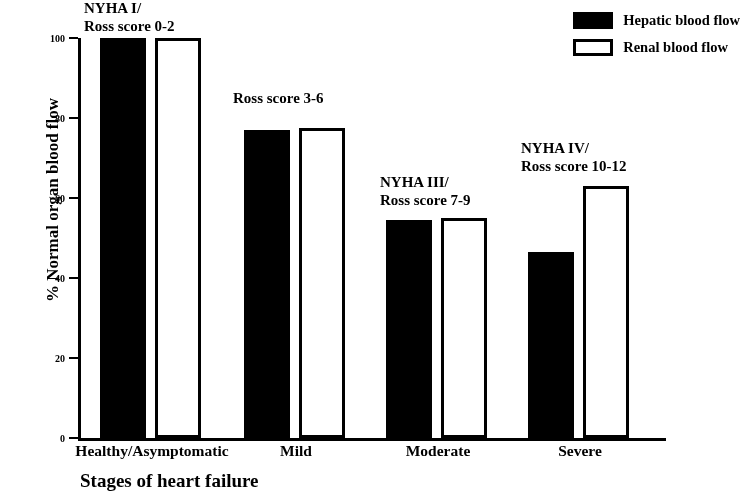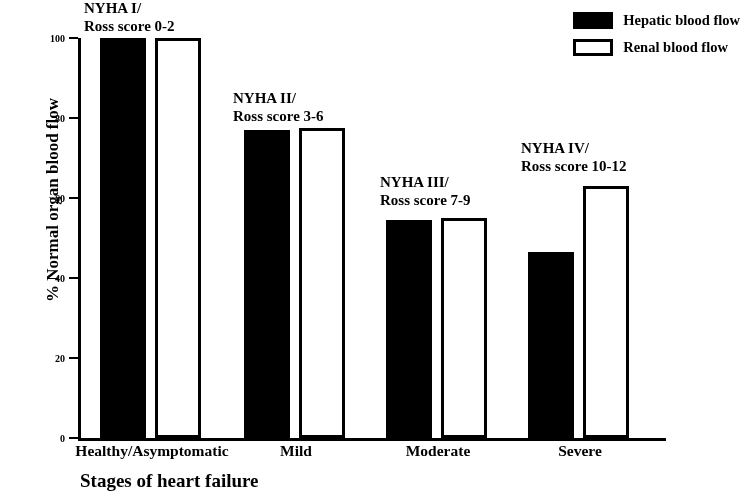--- a/index.html
+++ b/index.html
@@ -228,21 +228,20 @@
       <div class="bar filled" style="left:8px; height:186px;"></div>
       <div class="bar open" style="left:63px; height:252px;"></div>
       <div class="group-label">Severe</div>
     </div>
 
     <div class="annot" style="left:6px; top:-38px;">
       <div>NYHA I/</div>
       <div>Ross score 0-2</div>
     </div>
     <div class="annot" style="left:155px; top:52px;">
-      <div>NYHA II/</div>
       <div>Ross score 3-6</div>
     </div>
     <div class="annot" style="left:302px; top:136px;">
       <div>NYHA III/</div>
       <div>Ross score 7-9</div>
     </div>
     <div class="annot" style="left:443px; top:102px;">
       <div>NYHA IV/</div>
       <div>Ross score 10-12</div>
     </div>

